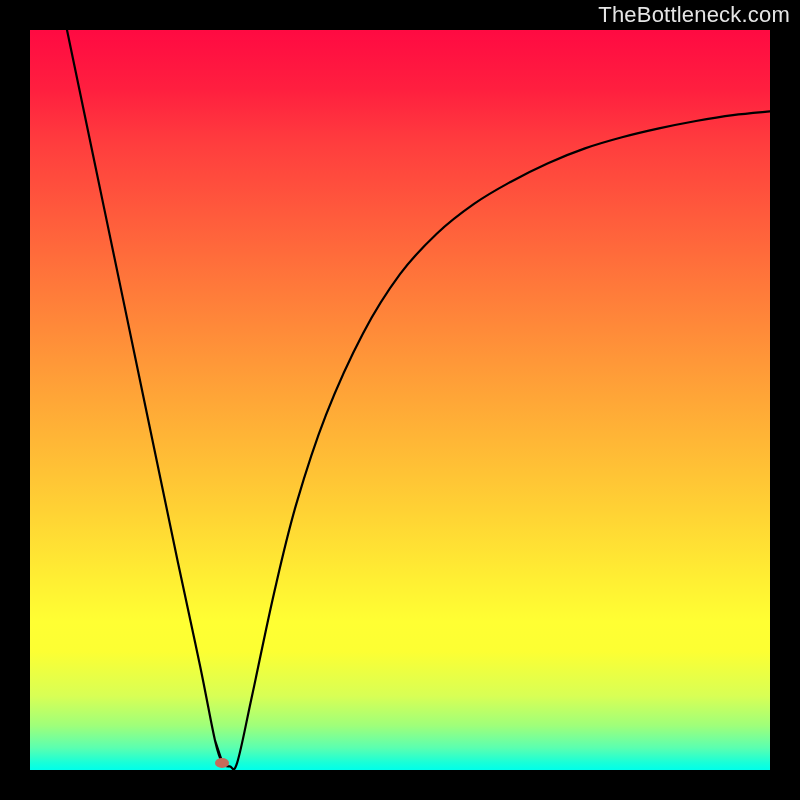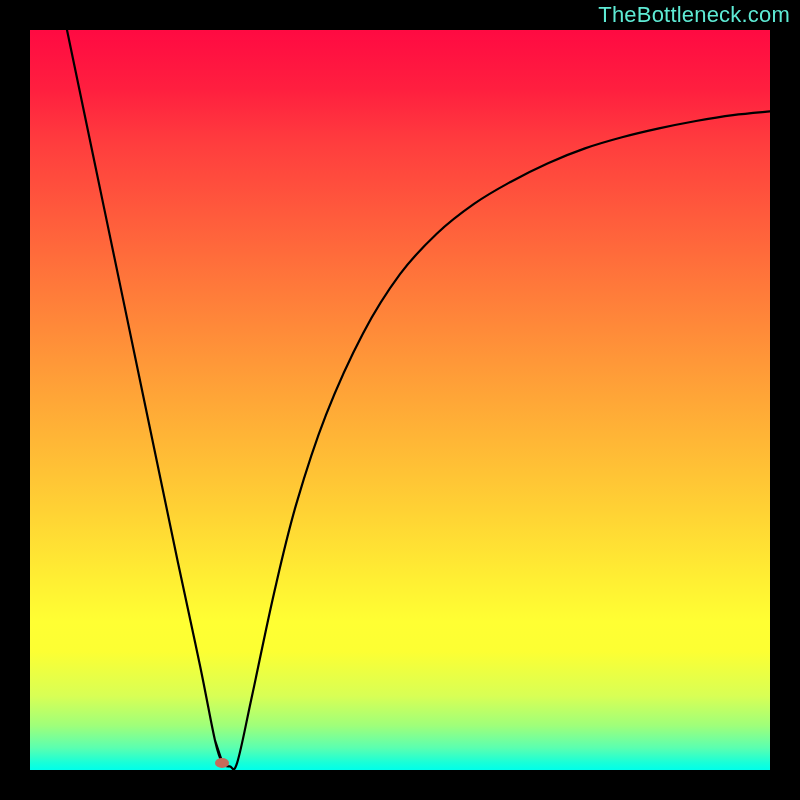--- a/index.html
+++ b/index.html
@@ -9,21 +9,21 @@
     width: 800px;
     height: 800px;
     background: #000;
   }
   .watermark {
     position: absolute;
     top: 2px;
     right: 10px;
     font-family: Arial, Helvetica, sans-serif;
     font-size: 22px;
-    color: #5eead4;
+    color: #e5e5e5;
     letter-spacing: 0.2px;
     z-index: 5;
   }
   .plot {
     position: absolute;
     left: 30px;
     top: 30px;
     width: 740px;
     height: 740px;
     background: linear-gradient(to bottom,

